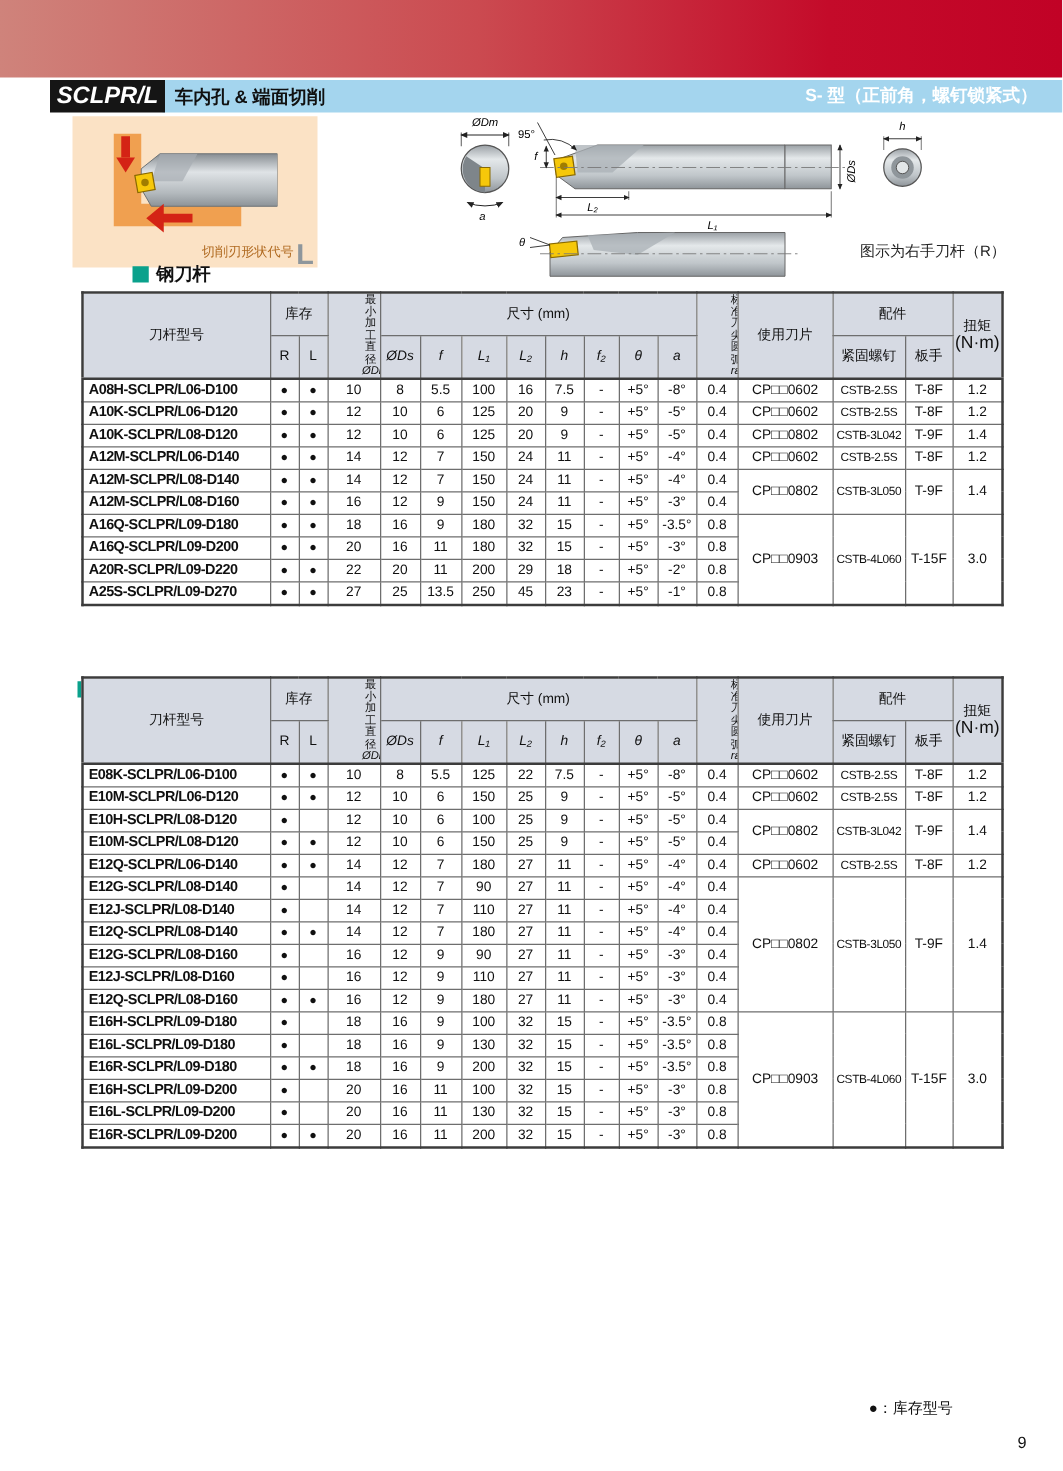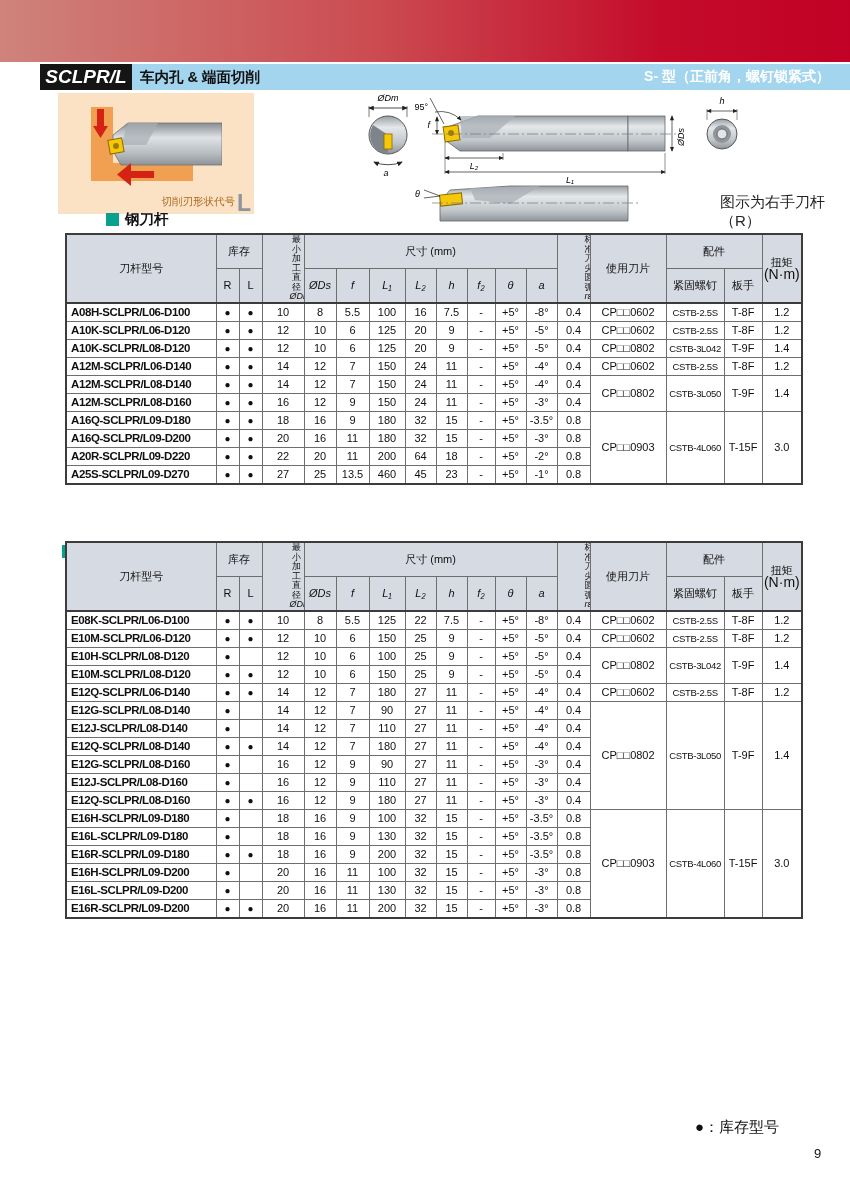--- a/index.html
+++ b/index.html
@@ -23,21 +23,21 @@
 
   
   .illus{position:absolute;left:58px;top:93px;width:196px;height:121px;background:#fbe2c5;}
   .illus svg{position:absolute;left:0;top:0;}
   .illus-caption{position:absolute;right:3px;bottom:1px;display:flex;align-items:flex-end;gap:2px;}
   .illus-caption .cap{font-size:10.5px;color:#b06a20;padding-bottom:4px;}
   .illus-caption .letterL{font-size:23px;font-weight:bold;color:#8e969c;line-height:20px;}
 
   
   .tech{position:absolute;left:340px;top:90px;width:470px;height:140px;}
-  .handnote{position:absolute;left:688px;top:193px;font-size:15px;color:#222;margin-left:32px;}
+  .handnote{position:absolute;left:688px;top:193px;font-size:12px;color:#222;}
 
   
   .sec{position:absolute;left:62px;display:flex;align-items:center;gap:6px;
        font-size:14.5px;font-weight:bold;color:#101010;}
   .sec .sq{width:13px;height:13px;background:#0aa18c;}
   #sec1{top:210px;padding-left:44px;} #sec2{top:542px;}
 
   
   table.spec{position:absolute;left:65px;border-collapse:collapse;table-layout:fixed;
              width:737px;background:#fff;border:2px solid #3c3c3c;}
@@ -50,21 +50,21 @@
   .spec .small3{font-size:9px;line-height:9.5px;padding-left:27px;}
   .spec .unit{font-size:14px;}
   .spec td.model{position:relative;text-align:left;padding-left:4px;font-weight:bold;
                  font-size:11.5px;letter-spacing:-0.4px;white-space:nowrap;}
   .spec td.dot{font-size:10px;}
   .spec td.sm{font-size:9.5px;letter-spacing:-0.3px;}
   .spec i{font-style:italic;}
 
   
   .footnote{position:absolute;left:62px;top:882px;font-size:11px;line-height:15px;color:#222;}
-  .legend{position:absolute;left:695px;top:1118px;font-size:15px;color:#111;}
+  .legend{position:absolute;left:695px;top:1118px;font-size:12px;color:#111;}
   .pagenum{position:absolute;left:814px;top:1146px;font-size:13px;color:#111;}
 
   svg text{font-family:"Liberation Sans","DejaVu Sans",sans-serif;}
 </style>
 </head>
 <body>
 
 <div class="page">
 
   <div class="banner"></div>
@@ -375,35 +375,35 @@
           <td>0.8</td>
         </tr>
         <tr>
       <td class="model">A20R-SCLPR/L09-D220</td>
       <td class="dot">●</td>
       <td class="dot">●</td>
       <td>22</td>
           <td>20</td>
       <td>11</td>
           <td>200</td>
-      <td>64</td>
+      <td>29</td>
           <td>18</td>
       <td>-</td>
           <td>+5°</td>
       <td>-2°</td>
           <td>0.8</td>
         </tr>
         <tr>
       <td class="model">A25S-SCLPR/L09-D270</td>
       <td class="dot">●</td>
       <td class="dot">●</td>
       <td>27</td>
           <td>25</td>
       <td>13.5</td>
-          <td>460</td>
+          <td>250</td>
       <td>45</td>
           <td>23</td>
       <td>-</td>
           <td>+5°</td>
       <td>-1°</td>
           <td>0.8</td>
         </tr>
       </tbody>
     </table>
   <table class="spec" id="t1">

